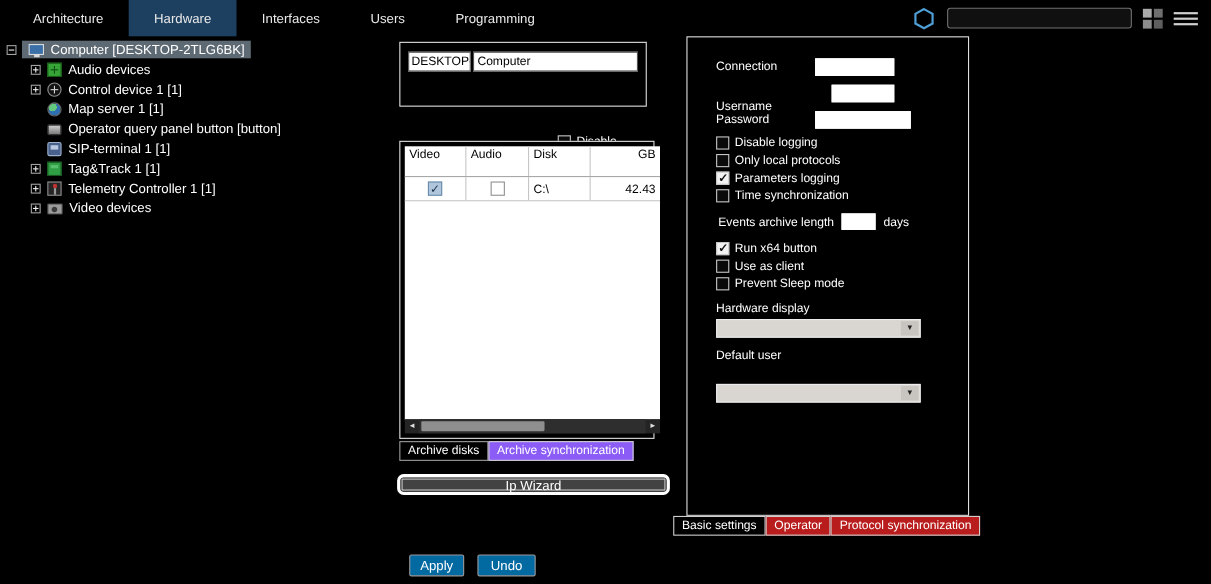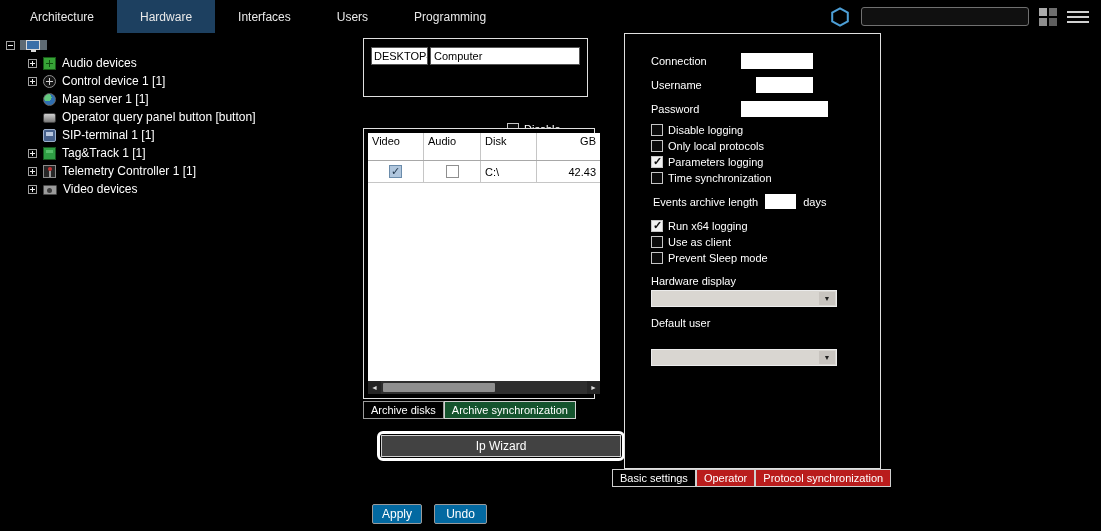--- a/index.html
+++ b/index.html
@@ -85,25 +85,25 @@
   .tcb { width:13px; height:13px; border:1px solid #8f8f8f; background:#fff; position:relative; cursor:pointer; }
   .tcb.on { background:#b0c6dd; border-color:#6b8cab; }
   .tcb.on::before { content:'\2713'; position:absolute; left:1px; top:-1px; font-size:11px; color:#20364c; }
   .hscroll { position:absolute; left:4px; bottom:4px; width:232px; height:13px; background:#242424; display:flex; align-items:center; }
   .hs-btn { width:13px; height:13px; color:#ddd; font-size:7px; display:flex; align-items:center; justify-content:center; cursor:pointer; }
   .hs-track { flex:1; height:13px; position:relative; background:#2e2e2e; }
   .hs-thumb { position:absolute; left:2px; top:2px; width:112px; height:9px; background:#8f8f8f; border-radius:1px; cursor:pointer; }
 
   .archive-tabs { position:absolute; left:363px; top:401px; display:flex; font-size:11px; }
   .atab { padding:5px 7px; height:18px; display:flex; align-items:center; border:1px solid #9c9c9c; background:#000; color:#fff; cursor:pointer; }
-  .atab.selected { background:#14532d; border-color:#cfcfcf; }
-
-  
-  .ipwizard-wrap { position:absolute; left:361px; top:431px; width:248px; height:30px;
-                   border:3px solid #fff; border-radius:6px; padding:1px; background:#000;margin-left:16px; }
+  .atab.selected { background:#8b5cf6; border-color:#cfcfcf; }
+
+  
+  .ipwizard-wrap { position:absolute; left:361px; top:431px; width:248px; height:19px;
+                   border:3px solid #fff; border-radius:6px; padding:1px; background:#000; }
   .ipwizard-btn { width:100%; height:100%; background:#424242; border:1px solid #cfcfcf; color:#fff;
                   font-size:12px; display:flex; align-items:center; justify-content:center; cursor:pointer; }
 
   
   .settings-panel { position:absolute; left:612px; top:33px; width:257px; height:436px;
                     border:1px solid #e0e0e0; background:#000; font-size:11px;margin-left:12px; }
   .abspos { position:absolute; }
   .finput { background:#fff; border:1px solid #fff; height:16px; font-size:11px; color:#000; padding:0 3px; outline:none; }
   .cbcol { display:flex; flex-direction:column; gap:4px; }
   .cbrow { display:flex; align-items:center; gap:5px; cursor:pointer; }
@@ -153,20 +153,21 @@
         </span>
     </div>
   </header>
 
   <nav class="tree">
     <div class="tree-row">
       <span class="indent0"></span>
       <span class="expander"></span>
       <span class="hl">
         <span class="tree-icon icon-computer"></span>
+        <span class="tree-label">Computer [DESKTOP-2TLG6BK]</span>
       </span>
     </div>
     <div class="tree-row">
       <span class="indent1"></span>
       <span class="expander plus"></span>
       <span class="tree-icon icon-audio"></span>
       <span class="tree-label">Audio devices</span>
     </div>
     <div class="tree-row">
       <span class="indent1"></span>
@@ -254,21 +255,21 @@
     <div class="atab selected">Archive synchronization</div>
   </div>
 
   <div class="ipwizard-wrap">
     <button class="ipwizard-btn">Ip Wizard</button>
   </div>
 
   <section class="settings-panel">
     <span class="abspos" style="left:26px; top:21px;">Connection</span>
     <input class="finput abspos" style="left: 116px; top: 19px; width: 72px;" type="text" value="">
-    <span class="abspos" style="left:26px; top:45px;">Username</span>
+    <span class="abspos" style="left:26px; top:57px;">Username</span>
     <input class="finput abspos" style="left: 131px; top: 43px; width: 57px;" type="text" value="">
     <span class="abspos" style="left:26px; top:69px;">Password</span>
     <input class="finput abspos" style="left: 116px; top: 67px; width: 87px;" type="password" value="">
 
     <div class="cbcol abspos" style="left:26px; top:90px;">
       <label class="cbrow">
         <span class="cb"></span>
         <span>Disable logging</span>
       </label>
       <label class="cbrow">
@@ -287,21 +288,21 @@
 
     <div class="events-row abspos" style="left:28px; top:160px;">
       <span>Events archive length</span>
       <input class="finput" style="width: 31px; height: 15px;" type="text" value="">
       <span>days</span>
     </div>
 
     <div class="cbcol abspos" style="left:26px; top:186px;">
       <label class="cbrow">
         <span class="cb on"></span>
-        <span>Run x64 logging</span>
+        <span>Run x64 button</span>
       </label>
       <label class="cbrow">
         <span class="cb"></span>
         <span>Use as client</span>
       </label>
       <label class="cbrow">
         <span class="cb"></span>
         <span>Prevent Sleep mode</span>
       </label>
     </div>

